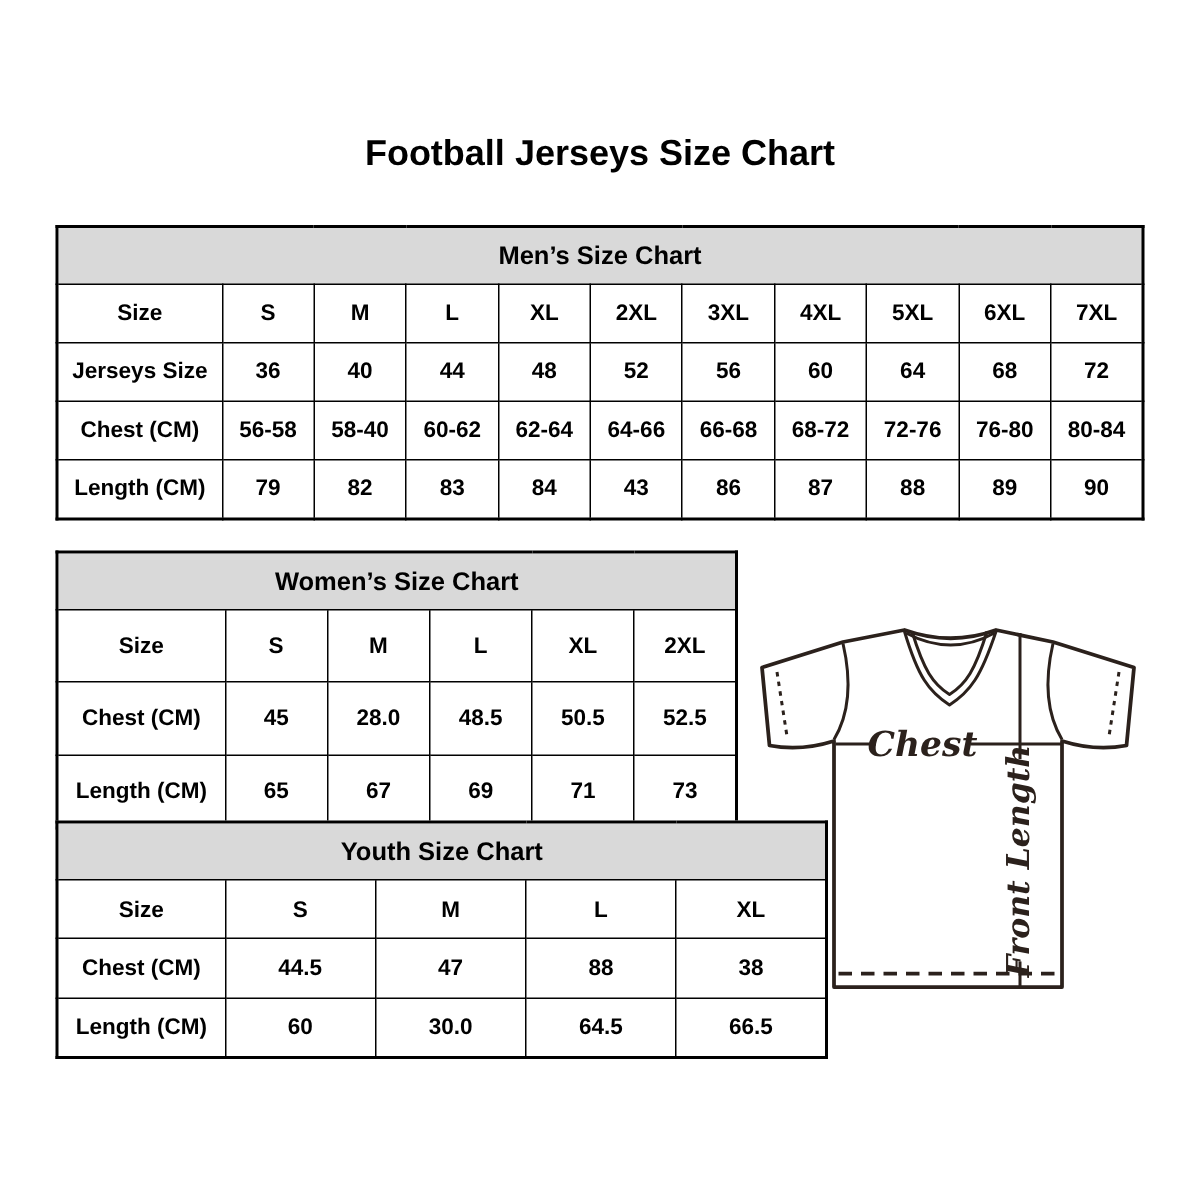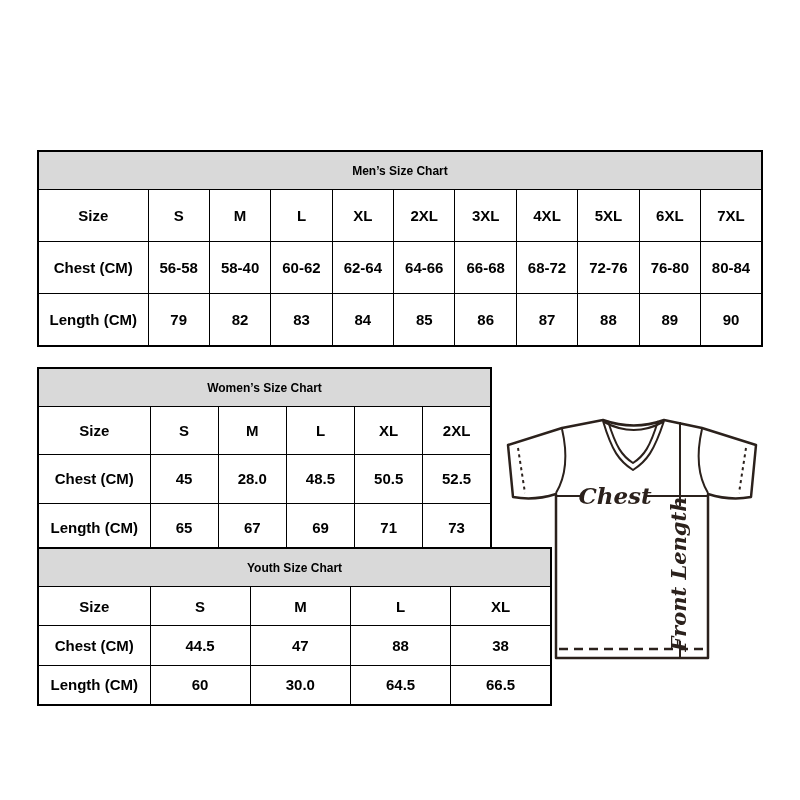--- a/index.html
+++ b/index.html
@@ -38,21 +38,21 @@
     border: 1px solid #000000;
     text-align: center;
     vertical-align: middle;
     font-weight: bold;
     padding: 0;
     overflow: hidden;
     white-space: nowrap;
   }
   table.size-table thead th {
     background: #d9d9d9;
-    font-size: 12px;
+    font-size: 17px;
     height: 37px;
   }
   table.size-table tbody td {
     font-size: 15px;
     height: 37px;
   }
   #men-table   { left: 37px; top: 150px; width: 726px; height: 197px; }
   #women-table { left: 37px; top: 367px; width: 455px; height: 186px; }
   #youth-table { left: 37px; top: 547px; width: 515px; height: 159px; }
   #men-table   col.label-col   { width: 110px; }
@@ -101,20 +101,21 @@
     font-family: "DejaVu Serif", serif;
     font-style: italic;
     font-weight: bold;
   }
 </style>
 </head>
 <body>
 
 <div class="canvas">
 
+  <div class="page-title">Football Jerseys Size Chart</div>
 
   <table class="size-table" id="men-table">
     <colgroup>
       <col class="label-col">
       <col>
         <col>
         <col>
         <col>
         <col>
         <col>
@@ -136,39 +137,52 @@
           <td>L</td>
           <td>XL</td>
           <td>2XL</td>
           <td>3XL</td>
           <td>4XL</td>
           <td>5XL</td>
           <td>6XL</td>
           <td>7XL</td>
         </tr>
         <tr>
+          <td>Jerseys Size</td>
+          <td>36</td>
+          <td>40</td>
+          <td>44</td>
+          <td>48</td>
+          <td>52</td>
+          <td>56</td>
+          <td>60</td>
+          <td>64</td>
+          <td>68</td>
+          <td>72</td>
+        </tr>
+        <tr>
           <td>Chest (CM)</td>
           <td>56-58</td>
           <td>58-40</td>
           <td>60-62</td>
           <td>62-64</td>
           <td>64-66</td>
           <td>66-68</td>
           <td>68-72</td>
           <td>72-76</td>
           <td>76-80</td>
           <td>80-84</td>
         </tr>
         <tr>
           <td>Length (CM)</td>
           <td>79</td>
           <td>82</td>
           <td>83</td>
           <td>84</td>
-          <td>85</td>
+          <td>43</td>
           <td>86</td>
           <td>87</td>
           <td>88</td>
           <td>89</td>
           <td>90</td>
         </tr>
       </tbody>
   </table>
 
   <table class="size-table" id="women-table">

